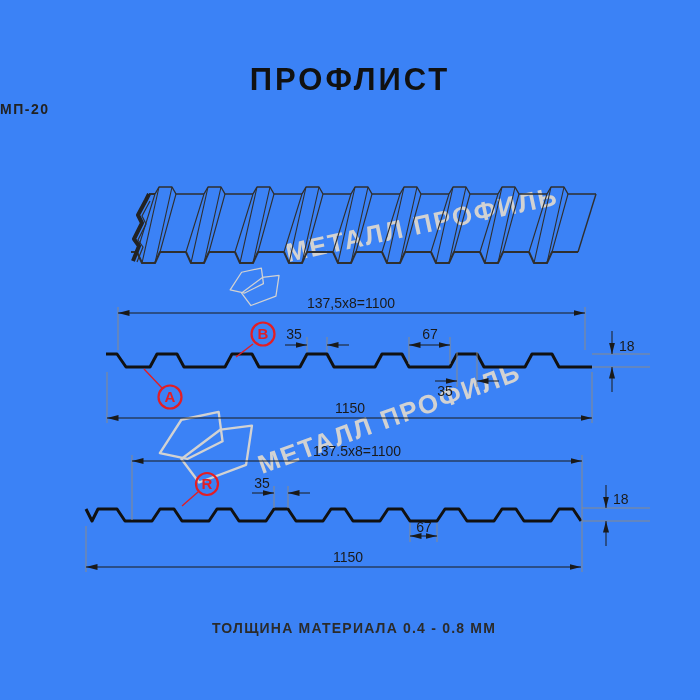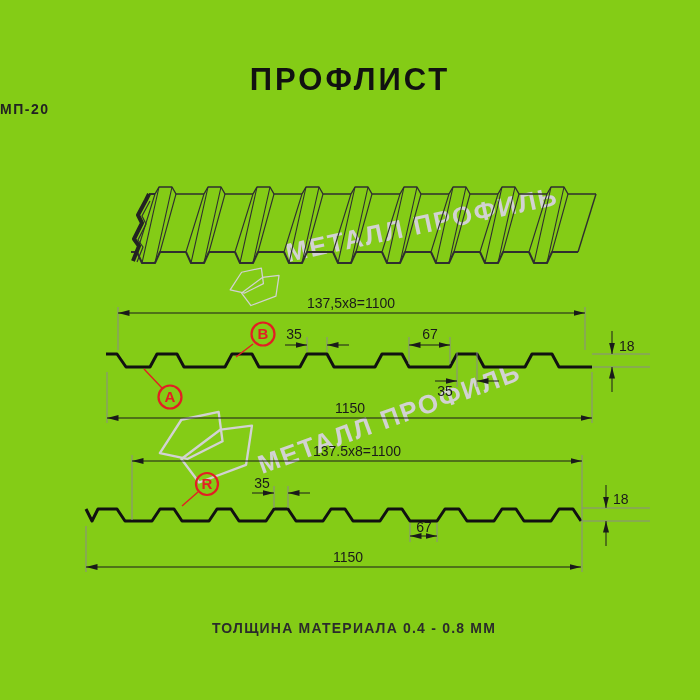--- a/index.html
+++ b/index.html
@@ -1,16 +1,16 @@
 <!DOCTYPE html>
 <html><head>
 <meta charset="utf-8">
 <style>
   html,body{margin:0;padding:0;background:#ffffff;}
-  #page{position:relative;width:700px;height:700px;background:#84cc16;overflow:hidden;
+  #page{position:relative;width:700px;height:700px;background:#3b82f6;overflow:hidden;
         font-family:"Liberation Sans",sans-serif;}
   .title{position:absolute;left:0;top:62px;width:700px;text-align:center;
          font-size:31px;font-weight:bold;letter-spacing:3px;color:#111;}
   .subtitle{position:absolute;left:0;top:101px;width:700px;text-align:left;
          font-size:14px;font-weight:bold;letter-spacing:1.5px;color:#222;}
   .footer{position:absolute;left:4px;top:620px;width:700px;text-align:center;
          font-size:14px;font-weight:bold;letter-spacing:1.2px;color:#2b2b2b;}
   svg{position:absolute;left:0;top:0;}
   svg text{font-family:"Liberation Sans",sans-serif;font-size:14px;fill:#1a1a1a;}
   .dim{text-anchor:middle;}

